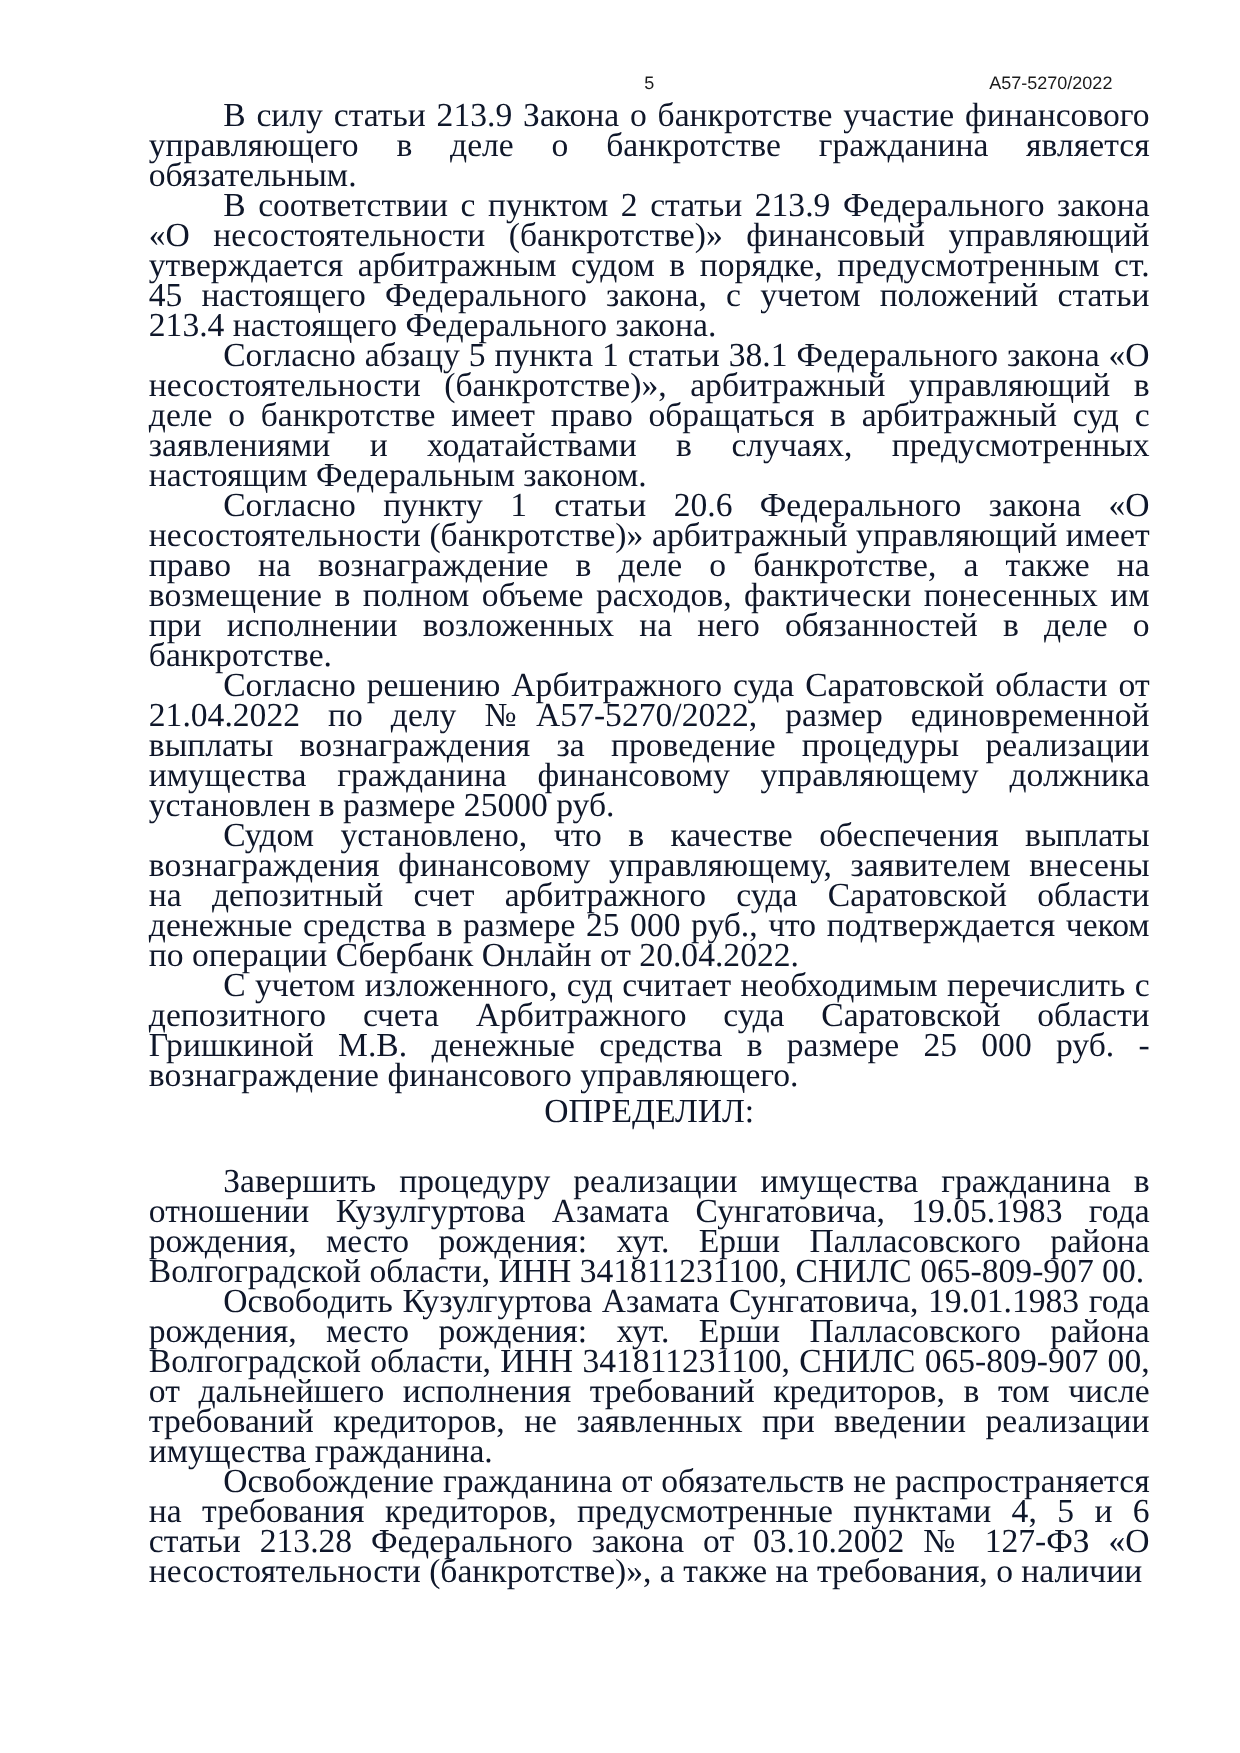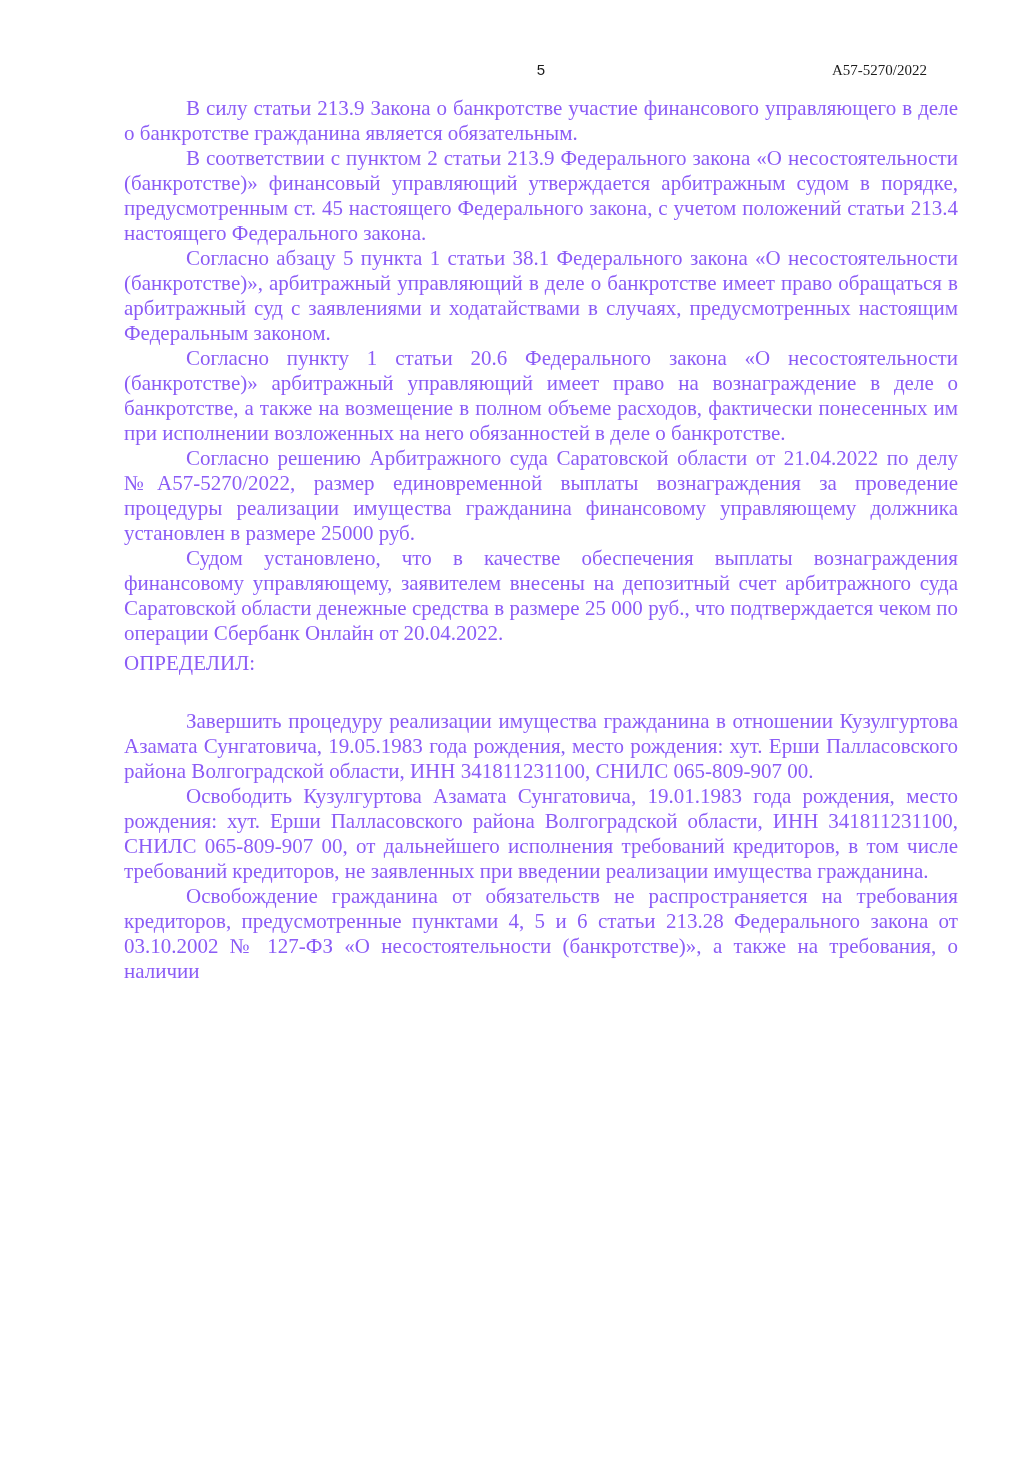--- a/index.html
+++ b/index.html
@@ -29,39 +29,39 @@
   .page-number {
     position: absolute;
     left: 0;
     right: 0;
     text-align: center;
   }
   .case-number {
     position: absolute;
     right: 31px;
     top: 0;
-    font-family: Liberation Serif, serif;
   }
   .content {
     position: absolute;
-    top: 96px;
+    top: 84px;
     left: 124px;
     width: 834px;
     font-family: "Liberation Serif", "DejaVu Serif", serif;
-    font-size: 21px;
+    font-size: 28px;
     line-height: 25px;
     text-align: justify;
-    color: #8b5cf6;
+    color: #0f172a;
   }
   .content p {
     margin: 0;
     padding: 0;
     text-indent: 62px;
   }
   .resolution-heading {
+    text-align: center;
     text-indent: 0 !important;
     margin: 5px 0 33px 0 !important;
   }
 </style>
 </head>
 <body>
 
 <div class="page">
 
   <div class="page-header">
@@ -69,20 +69,21 @@
     <div class="case-number">А57-5270/2022</div>
   </div>
 
   <div class="content">
     <p>В силу статьи 213.9 Закона о банкротстве участие финансового управляющего в деле о банкротстве гражданина является обязательным.</p>
     <p>В соответствии с пунктом 2 статьи 213.9 Федерального закона «О несостоятельности (банкротстве)» финансовый управляющий утверждается арбитражным судом в порядке, предусмотренным ст. 45 настоящего Федерального закона, с учетом положений статьи 213.4 настоящего Федерального закона.</p>
     <p>Согласно абзацу 5 пункта 1 статьи 38.1 Федерального закона «О несостоятельности (банкротстве)», арбитражный управляющий в деле о банкротстве имеет право обращаться в арбитражный суд с заявлениями и ходатайствами в случаях, предусмотренных настоящим Федеральным законом.</p>
     <p>Согласно пункту 1 статьи 20.6 Федерального закона «О несостоятельности (банкротстве)» арбитражный управляющий имеет право на вознаграждение в деле о банкротстве, а также на возмещение в полном объеме расходов, фактически понесенных им при исполнении возложенных на него обязанностей в деле о банкротстве.</p>
     <p>Согласно решению Арбитражного суда Саратовской области от 21.04.2022 по делу №А57-5270/2022, размер единовременной выплаты вознаграждения за проведение процедуры реализации имущества гражданина финансовому управляющему должника установлен в размере 25000 руб.</p>
     <p>Судом установлено, что в качестве обеспечения выплаты вознаграждения финансовому управляющему, заявителем внесены на депозитный счет арбитражного суда Саратовской области денежные средства в размере 25 000 руб., что подтверждается чеком по операции Сбербанк Онлайн от 20.04.2022.</p>
+    <p>С учетом изложенного, суд считает необходимым перечислить с депозитного счета Арбитражного суда Саратовской области Гришкиной М.В. денежные средства в размере 25 000 руб. - вознаграждение финансового управляющего.</p>
 
     <p class="resolution-heading">ОПРЕДЕЛИЛ:</p>
 
     <p>Завершить процедуру реализации имущества гражданина в отношении Кузулгуртова Азамата Сунгатовича, 19.05.1983 года рождения, место рождения: хут. Ерши Палласовского района Волгоградской области, ИНН 341811231100, СНИЛС 065-809-907 00.</p>
     <p>Освободить Кузулгуртова Азамата Сунгатовича, 19.01.1983 года рождения, место рождения: хут. Ерши Палласовского района Волгоградской области, ИНН 341811231100, СНИЛС 065-809-907 00, от дальнейшего исполнения требований кредиторов, в том числе требований кредиторов, не заявленных при введении реализации имущества гражданина.</p>
     <p>Освобождение гражданина от обязательств не распространяется на требования кредиторов, предусмотренные пунктами 4, 5 и 6 статьи 213.28 Федерального закона от 03.10.2002 № 127-ФЗ «О несостоятельности (банкротстве)», а также на требования, о наличии</p>
   </div>
 
 </div>
 

